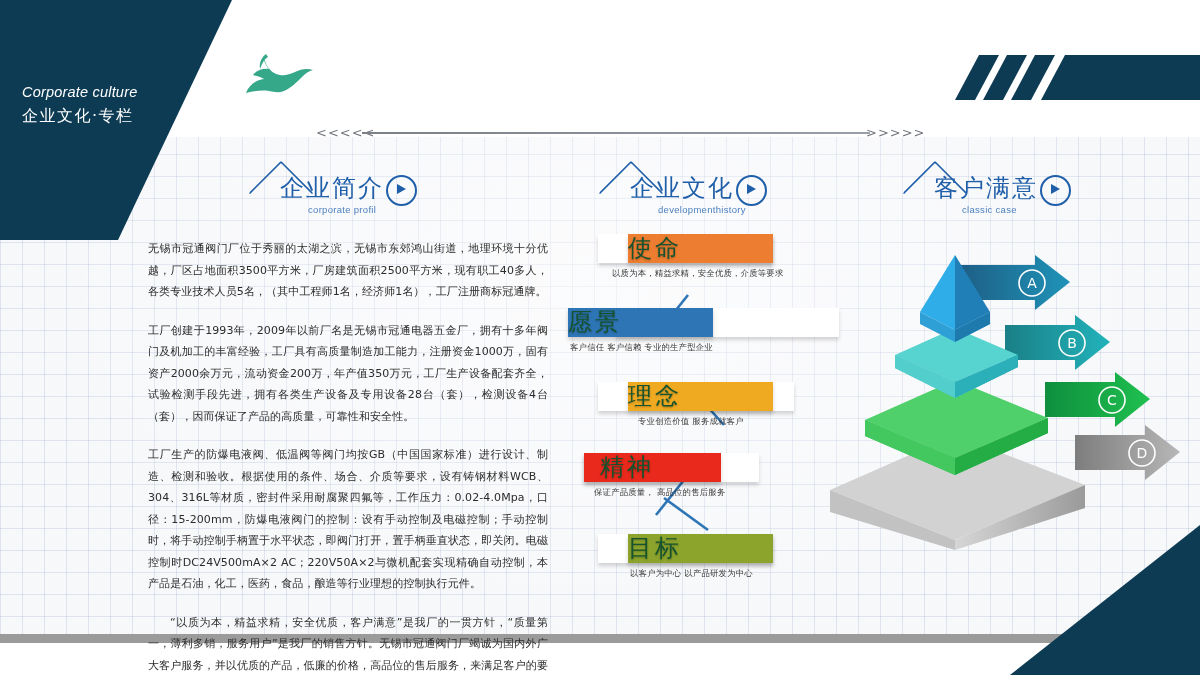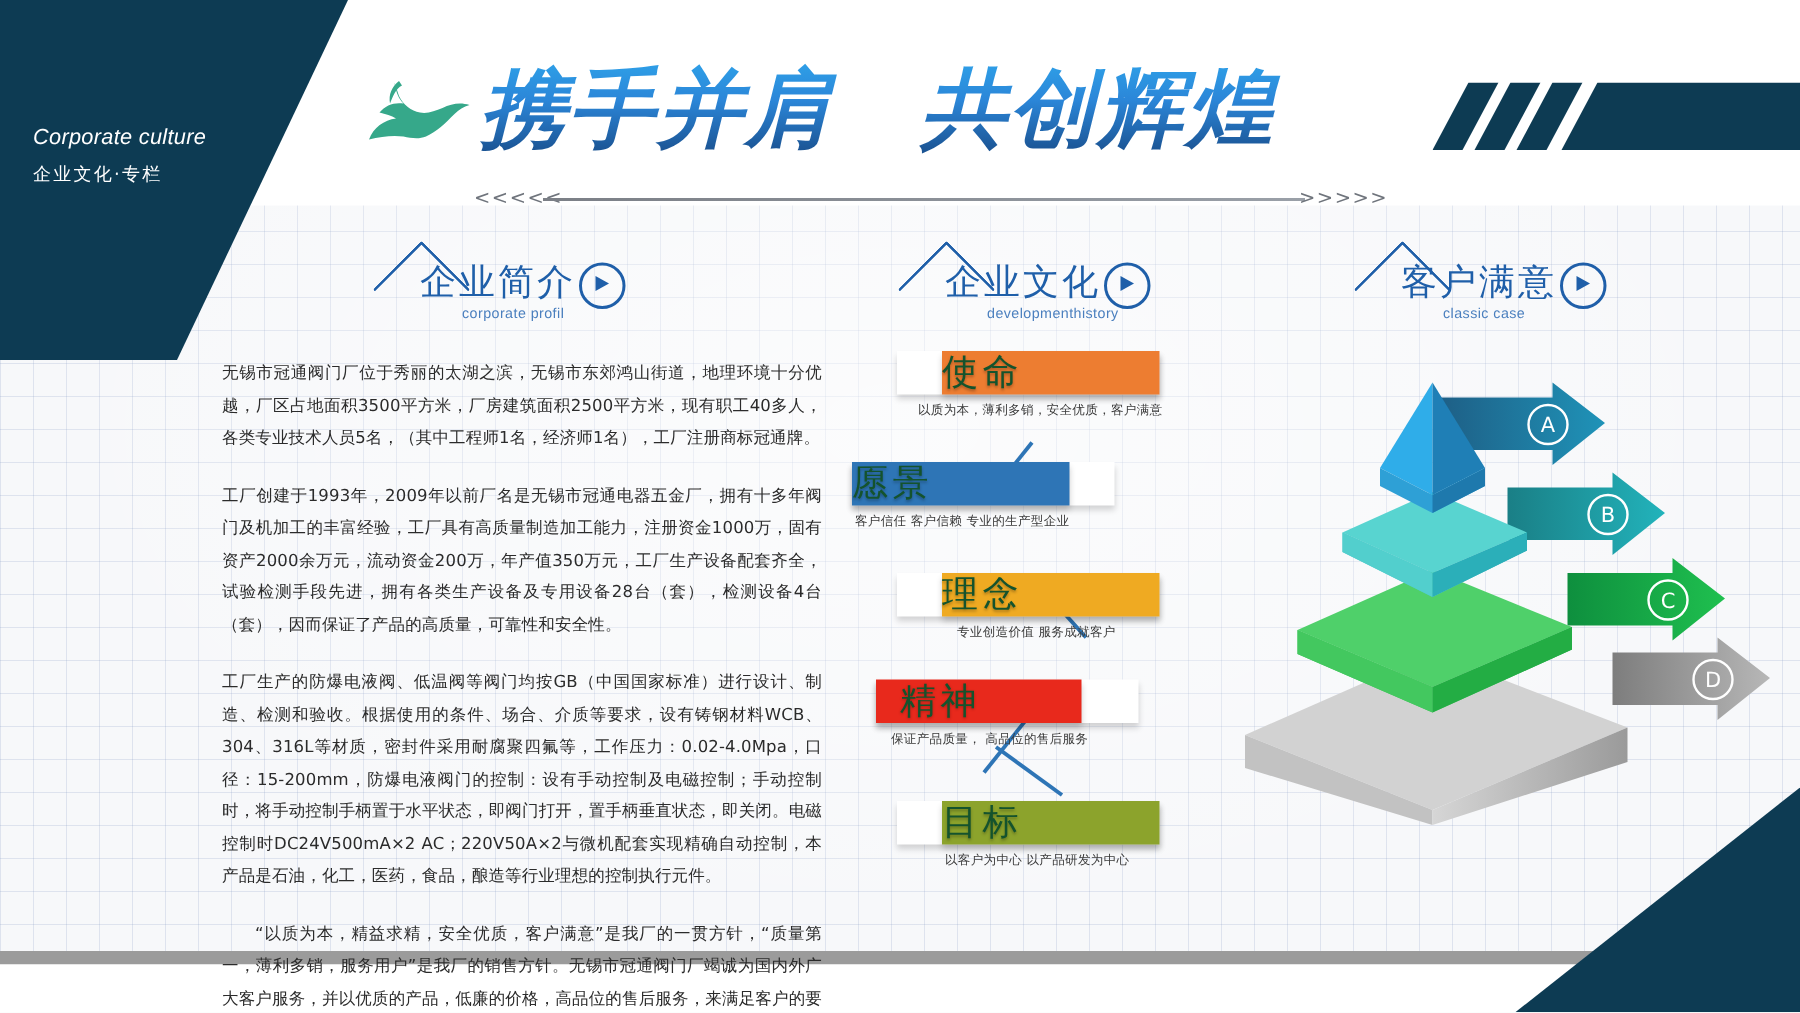--- a/index.html
+++ b/index.html
@@ -41,21 +41,21 @@
     clip-path:polygon(0 0, 232px 0, 118px 240px, 0 240px);
   }
   .wedge-br{
     position:absolute;right:0;bottom:0;width:260px;height:150px;background:#0d3b53;
     clip-path:polygon(260px 0, 260px 150px, 70px 150px);
   }
 
   
   .side-cap{position:absolute;left:22px;top:83px;color:#ffffff;}
   .side-cap .en{font-style:italic;font-size:14.5px;letter-spacing:.2px;line-height:18px;font-family:"Liberation Sans",sans-serif;}
-  .side-cap .cn{font-size:12px;letter-spacing:1.5px;line-height:26px;margin-top:2px;font-family:"DejaVu Sans",sans-serif;}
+  .side-cap .cn{font-size:16px;letter-spacing:1.5px;line-height:26px;margin-top:2px;font-family:"DejaVu Sans",sans-serif;}
 
   
   .dove{position:absolute;left:243px;top:50px;}
   .headline{
     position:absolute;left:320px;top:34px;width:640px;height:78px;
     font-family:"DejaVu Sans",sans-serif;
     font-size:57px;font-weight:bold;font-style:italic;letter-spacing:2px;
     line-height:78px;white-space:nowrap;
     background:linear-gradient(180deg,#2fa7ec 0%,#2b86d8 42%,#16447e 100%);
     -webkit-background-clip:text;background-clip:text;color:transparent;
@@ -166,23 +166,20 @@
     <path d="M20 5 C21 12 23 16 26 19 C20 18 14 20 10 25 C14 26 18 27 21 29
              C13 30 6 35 3 43 C11 41 19 40 26 41 C31 42 36 43 41 41
              C48 38 54 32 60 26 C63 23 66 21 70 20 C64 18 58 19 52 22
              C47 24 42 26 37 25 C31 24 26 20 23 14 C22 11 21 8 20 5 Z" fill="#36a88a"></path>
     <path d="M23 4 C18 8 16 13 17 19 C19 14 21 9 25 7 Z" fill="#36a88a"></path>
   </svg>
 
   <div class="headline-shadow">
     <span>携手并肩</span><span class="gap"></span><span>共创辉煌</span>
   </div>
-  <div class="headline">
-    <span>携手并肩</span><span class="gap"></span><span>共创辉煌</span>
-  </div>
 
   <svg class="stripes" viewBox="0 0 245 45">
     <polygon points="24,0 44,0 20,45 0,45" fill="#0d3b53"></polygon>
     <polygon points="52,0 72,0 48,45 28,45" fill="#0d3b53"></polygon>
     <polygon points="80,0 100,0 76,45 56,45" fill="#0d3b53"></polygon>
     <polygon points="110,0 245,0 245,45 86,45" fill="#0d3b53"></polygon>
   </svg>
 
   <div class="rule">
     <div class="lchev">&lt;&lt;&lt;&lt;&lt;</div>
@@ -225,30 +222,30 @@
   </svg>
   <svg class="conn" style="left:656px;top:490px;width:150px;height:60px;">
     <line x1="8" y1="8" x2="52" y2="40" stroke="#2E75B6" stroke-width="2.6"></line>
   </svg>
 
   <div class="cbar" id="cbar0" style="left:598px;top:234px;width:175px;">
     <div class="whitecard"></div>
     <div class="fill" style="left:30px;width:145px;background:#ED7D31;"></div>
     <div class="lbl" style="left:30px;width:145px;">使命</div>
   </div>
-  <div class="csub" style="left:612px;top:268px;">以质为本，薄利多销，安全优质，客户满意</div>
-
-  <div class="cbar" id="cbar1" style="left:568px;top:308px;width:175px;">
+  <div class="csub" style="left:612px;top:268px;">以质为本，精益求精，安全优质，介质等要求</div>
+
+  <div class="cbar" id="cbar1" style="left:568px;top:308px;width:175px;padding-left:48px;">
     <div class="whitecard"></div>
     <div class="fill" style="left:0px;width:145px;background:#2E75B6;"></div>
     <div class="lbl" style="left:0px;width:145px;">愿景</div>
   </div>
   <div class="csub" style="left:570px;top:342px;">客户信任  客户信赖   专业的生产型企业</div>
 
-  <div class="cbar" id="cbar2" style="left:598px;top:382px;width:175px;border-radius:14px;">
+  <div class="cbar" id="cbar2" style="left:598px;top:382px;width:196px;border-radius:14px;">
     <div class="whitecard"></div>
     <div class="fill" style="left:30px;width:145px;background:#EFAA22;"></div>
     <div class="lbl" style="left:30px;width:145px;">理念</div>
   </div>
   <div class="csub" style="left:638px;top:416px;">专业创造价值  服务成就客户</div>
 
   <div class="cbar" id="cbar3" style="left:584px;top:453px;width:175px;">
     <div class="whitecard"></div>
     <div class="fill" style="left:0px;width:137px;background:#E8291C;"></div>
     <div class="lbl" style="left:16px;width:137px;">精神</div>

